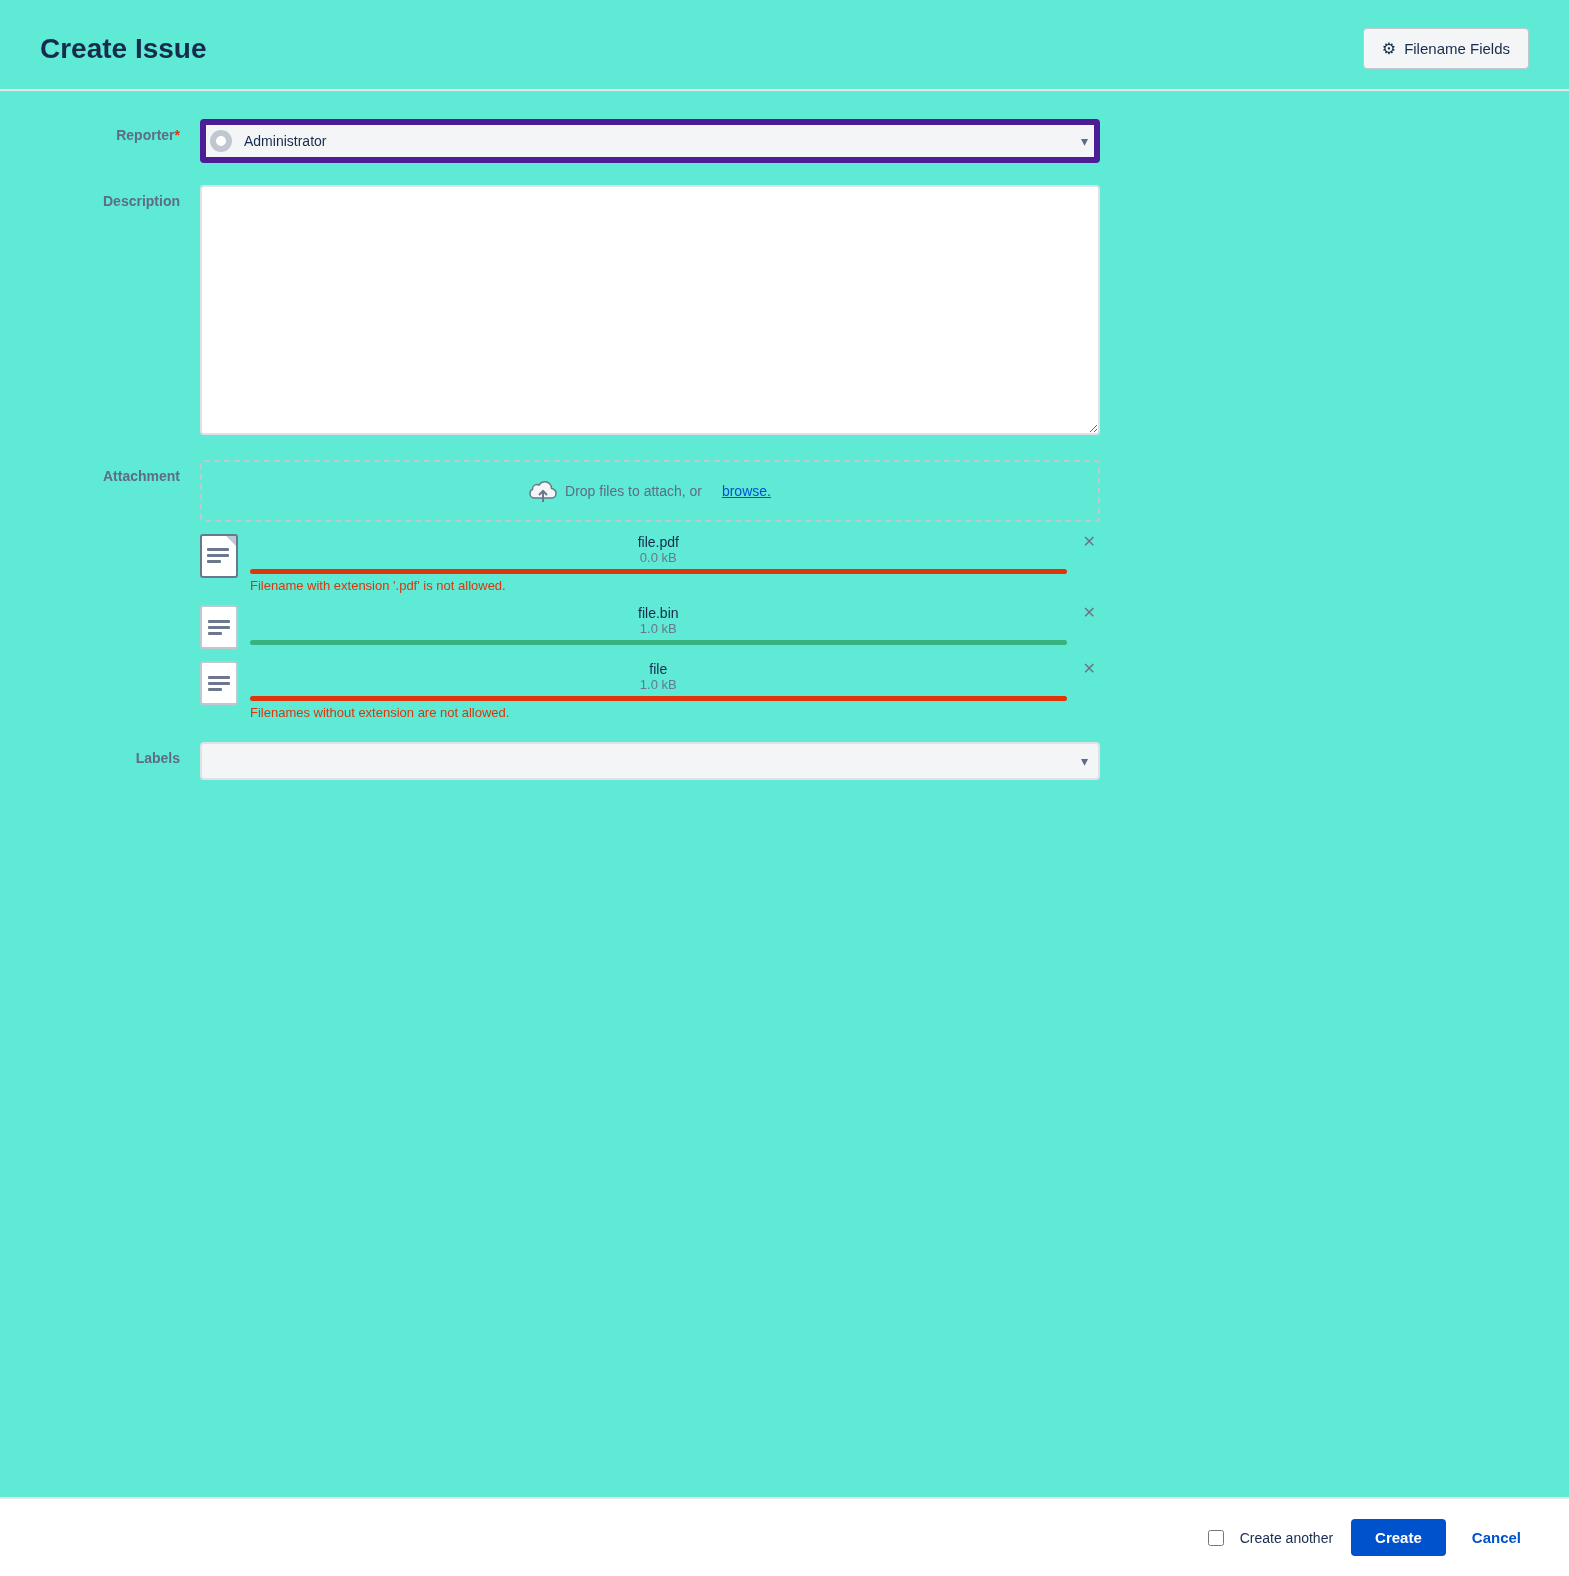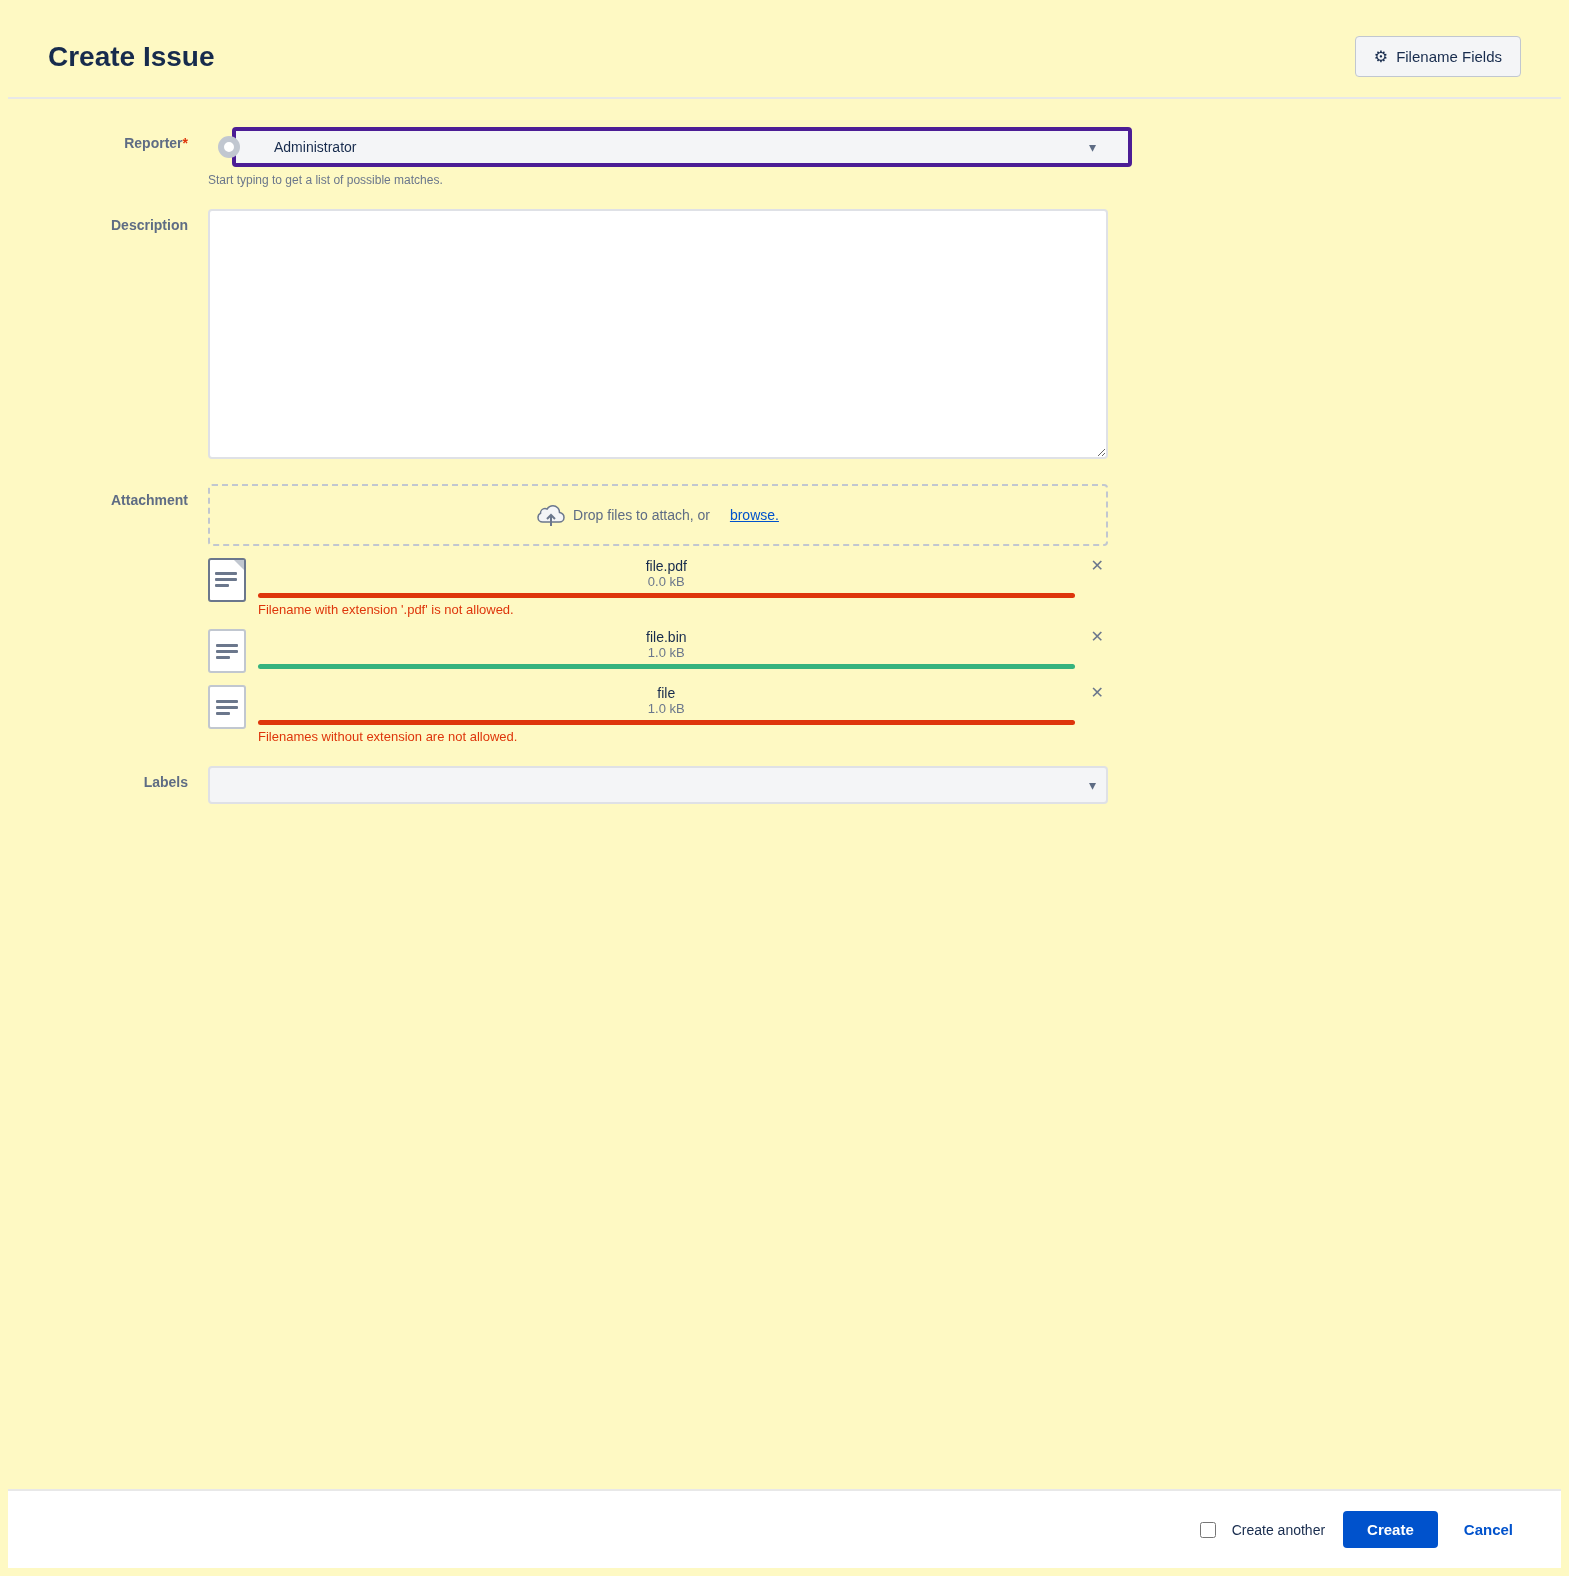--- a/index.html
+++ b/index.html
@@ -5,22 +5,22 @@
     * { box-sizing: border-box; margin: 0; padding: 0; }
     body {
       font-family: -apple-system, BlinkMacSystemFont, "Segoe UI", Arial, sans-serif;
       background: #fff;
       color: #172b4d;
       font-size: 14px;
       width: 1569px;
       min-height: 1576px;
     }
     .dialog {
-      background: #fef9c3;
-      padding: 8px;
+      background: #5eead4;
+      padding: 0;
       width: 1569px;
       min-height: 1576px;
       display: flex;
       flex-direction: column;
     }
     .dialog-header {
       display: flex;
       align-items: center;
       justify-content: space-between;
       padding: 28px 40px 20px 40px;
@@ -69,28 +69,27 @@
     .form-field {
       flex: 1;
       max-width: 900px;
     }
     .reporter-wrapper {
       position: relative;
     }
     .reporter-select-el {
       width: 100%;
       padding: 8px 36px 8px 38px;
-      border: 4px solid #4c1d95;
+      border: 6px solid #4c1d95;
       border-radius: 4px;
       font-size: 14px;
       background: #f4f5f7;
       color: #172b4d;
       appearance: none;
       cursor: pointer;
-      margin-left: 24px;
     }
     .reporter-avatar {
       position: absolute;
       left: 10px;
       top: 50%;
       transform: translateY(-50%);
       width: 22px;
       height: 22px;
       border-radius: 50%;
       background: #c1c7d0;
@@ -349,21 +348,20 @@
       <div class="form-field">
         <div class="reporter-wrapper">
           <span class="reporter-avatar">
             <span class="reporter-avatar-inner"></span>
           </span>
           <select class="reporter-select-el">
             <option>Administrator</option>
           </select>
           <span class="chevron-down">▾</span>
         </div>
-        <div class="hint-text">Start typing to get a list of possible matches.</div>
       </div>
     </div>
 
 
     <div class="form-row">
       <label class="form-label">Description</label>
       <div class="form-field">
         <textarea class="desc-textarea" style=""></textarea>
       </div>
     </div>

